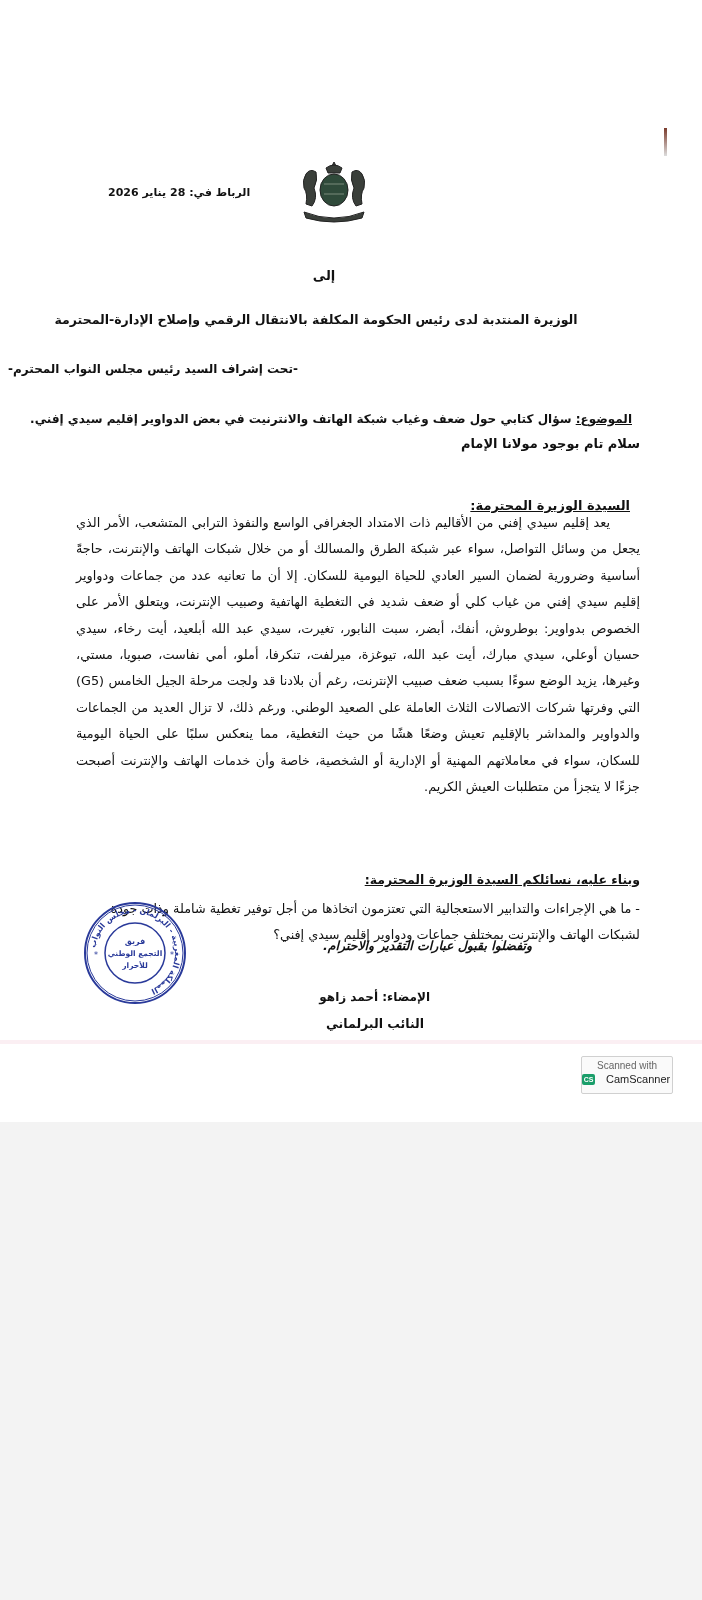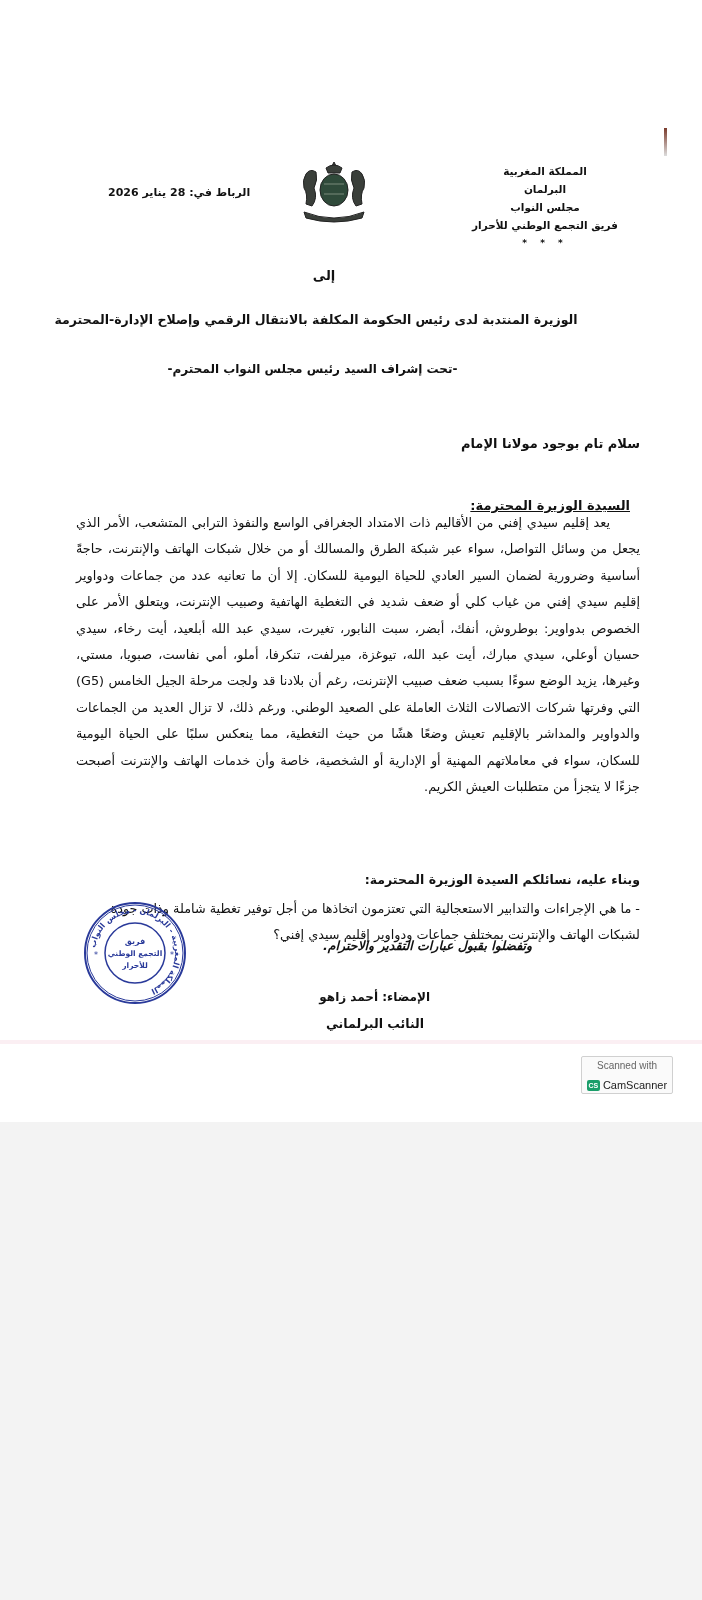--- a/index.html
+++ b/index.html
@@ -7,73 +7,69 @@
       font-family:"DejaVu Sans", sans-serif; color:#111; }
     .page { position:absolute; left:0; top:0; width:702px; height:1122px; background:#fff; }
     .rtl { direction:rtl; unicode-bidi:embed; }
     .abs { position:absolute; }
     .hdr-right { right:72px; top:162px; width:170px; text-align:center; font-size:10.5px; line-height:18px; font-weight:bold; }
     .hdr-right .stars { letter-spacing:5px; font-size:9px; }
     .date { left:108px; top:186px; font-size:11px; font-weight:bold; }
     .crest { left:298px; top:160px; width:72px; height:64px; }
     .to { left:0; width:648px; top:268px; text-align:center; font-size:13px; font-weight:bold; }
     .recipient { left:0; width:632px; top:312px; text-align:center; font-size:12.5px; font-weight:bold; }
-    .under { left:16px; width:593px; top:362px; text-align:center; font-size:12px; font-weight:bold; }
+    .under { left:8px; width:593px; top:362px; text-align:left; font-size:12px; font-weight:bold; }
     .subject { right:70px; top:412px; width:600px; text-align:right; font-size:12px; font-weight:bold; white-space:nowrap; }
     .subject .lbl { text-decoration:underline; }
     .salute { right:62px; top:436px; font-size:13px; font-weight:bold; }
     .madam { right:72px; top:466px; font-size:13px; font-weight:bold; text-decoration:underline;margin-top:32px; }
     .body-text { left:76px; right:62px; top:510px; font-size:12.8px; line-height:26.4px; text-align:justify; text-align-last:right; }
     .body-text p { margin:0; text-indent:30px; }
-    .therefore { right:62px; top:872px; font-size:12.5px; font-weight:bold; }
+    .therefore { right:62px; top:872px; font-size:12.5px; font-weight:bold; text-decoration:underline; }
     .question { left:68px; right:62px; top:896px; font-size:12.8px; line-height:26px; text-align:right; }
     .closing { right:170px; top:938px; font-size:12.5px; font-weight:bold;font-style:italic; }
     .sig-name { right:272px; top:990px; font-size:12px; font-weight:bold; }
     .sig-title { right:278px; top:1016px; font-size:12.5px; font-weight:bold; }
     .stamp { left:82px; top:900px; width:106px; height:106px; }
     .badge { left:581px; top:1056px; width:90px; height:36px; border:1px solid #d0d0d0; background:#fafafa;
       font-family:"Liberation Sans", sans-serif; text-align:center; border-radius:2px; }
     .badge .l1 { font-size:10px; color:#666; margin-top:3px; }
-    .badge .l2 { font-size:11px; color:#222; margin-top:8px; display:flex; align-items:center; justify-content:center; gap:3px; }
+    .badge .l2 { font-size:11px; color:#222; margin-top:2px; display:flex; align-items:center; gap:11px; }
     .cs-logo { display:inline-block; width:13px; height:11px; background:#1a9e6a; color:#fff; font-size:7px; line-height:11px; border-radius:2px; font-weight:bold; }
     .edge { left:664px; top:128px; width:3px; height:28px; background:linear-gradient(#7a3b2c,#ddd); }
     .pinkband { left:0; top:1040px; width:702px; height:4px; background:#fbeff3; }
   </style>
 </head>
 <body>
 
 <div class="page">
   <div class="abs edge"></div>
 
-  <div class="abs hdr-right rtl">
-    <div>المملكة المغربية</div>
-    <div>البرلمان</div>
-    <div>مجلس النواب</div>
-    <div>فريق التجمع الوطني للأحرار</div>
-    <div class="stars">* * *</div>
-  </div>
 
   <svg class="abs crest" viewBox="0 0 72 64">
     <g fill="#3a3f3a" stroke="#222" stroke-width="1">
       <path d="M36 2 l2 4 h-4 z"></path>
       <path d="M28 8 q8 -6 16 0 l-2 5 h-12 z"></path>
       <ellipse cx="36" cy="30" rx="14" ry="16" fill="#2f4a3a"></ellipse>
       <path d="M26 24 h20 M26 34 h20" stroke="#7a8a7a"></path>
       <path d="M8 14 q4 -6 10 -2 q2 8 -2 16 q4 10 -2 18 l-6 -2 q2 -10 -2 -16 q-2 -8 2 -14z"></path>
       <path d="M64 14 q-4 -6 -10 -2 q-2 8 2 16 q-4 10 2 18 l6 -2 q-2 -10 2 -16 q2 -8 -2 -14z"></path>
       <path d="M6 52 q30 12 60 0 l-2 6 q-28 8 -56 0z"></path>
     </g>
   </svg>
 
   <div class="abs date rtl">الرباط في: 28 يناير 2026</div>
 
   <div class="abs to rtl">إلى</div>
   <div class="abs recipient rtl">الوزيرة المنتدبة لدى رئيس الحكومة المكلفة بالانتقال الرقمي وإصلاح الإدارة-المحترمة</div>
   <div class="abs under rtl">-تحت إشراف السيد رئيس مجلس النواب المحترم-</div>
 
+  <div class="abs subject rtl">
+    <span class="lbl">الموضوع:</span><span> سؤال كتابي حول ضعف وغياب شبكة الهاتف والانترنيت في بعض الدواوير إقليم سيدي إفني.</span>
+  </div>
 
   <div class="abs salute rtl">سلام تام بوجود مولانا الإمام</div>
   <div class="abs madam rtl">السيدة الوزيرة المحترمة:</div>
 
   <div class="abs body-text rtl">
     <p>يعد إقليم سيدي إفني من الأقاليم ذات الامتداد الجغرافي الواسع والنفوذ الترابي المتشعب، الأمر الذي يجعل من وسائل التواصل، سواء عبر شبكة الطرق والمسالك أو من خلال شبكات الهاتف والإنترنت، حاجةً أساسية وضرورية لضمان السير العادي للحياة اليومية للسكان. إلا أن ما تعانيه عدد من جماعات ودواوير إقليم سيدي إفني من غياب كلي أو ضعف شديد في التغطية الهاتفية وصبيب الإنترنت، ويتعلق الأمر على الخصوص بدواوير: بوطروش، أنفك، أبضر، سبت النابور، تغيرت، سيدي عبد الله أبلعيد، أيت رخاء، سيدي حسيان أوعلي، سيدي مبارك، أيت عبد الله، تيوغزة، ميرلفت، تنكرفا، أملو، أمي نفاست، صبويا، مستي، وغيرها، يزيد الوضع سوءًا بسبب ضعف صبيب الإنترنت، رغم أن بلادنا قد ولجت مرحلة الجيل الخامس (G5) التي وفرتها شركات الاتصالات الثلاث العاملة على الصعيد الوطني. ورغم ذلك، لا تزال العديد من الجماعات والدواوير والمداشر بالإقليم تعيش وضعًا هشًا من حيث التغطية، مما ينعكس سلبًا على الحياة اليومية للسكان، سواء في معاملاتهم المهنية أو الإدارية أو الشخصية، خاصة وأن خدمات الهاتف والإنترنت أصبحت جزءًا لا يتجزأ من متطلبات العيش الكريم.</p>
   </div>
 
   <div class="abs therefore rtl">وبناء عليه، نسائلكم السيدة الوزيرة المحترمة:</div>
   <div class="abs question rtl">- ما هي الإجراءات والتدابير الاستعجالية التي تعتزمون اتخاذها من أجل توفير تغطية شاملة وذات جودة لشبكات الهاتف والإنترنت بمختلف جماعات ودواوير إقليم سيدي إفني؟</div>

